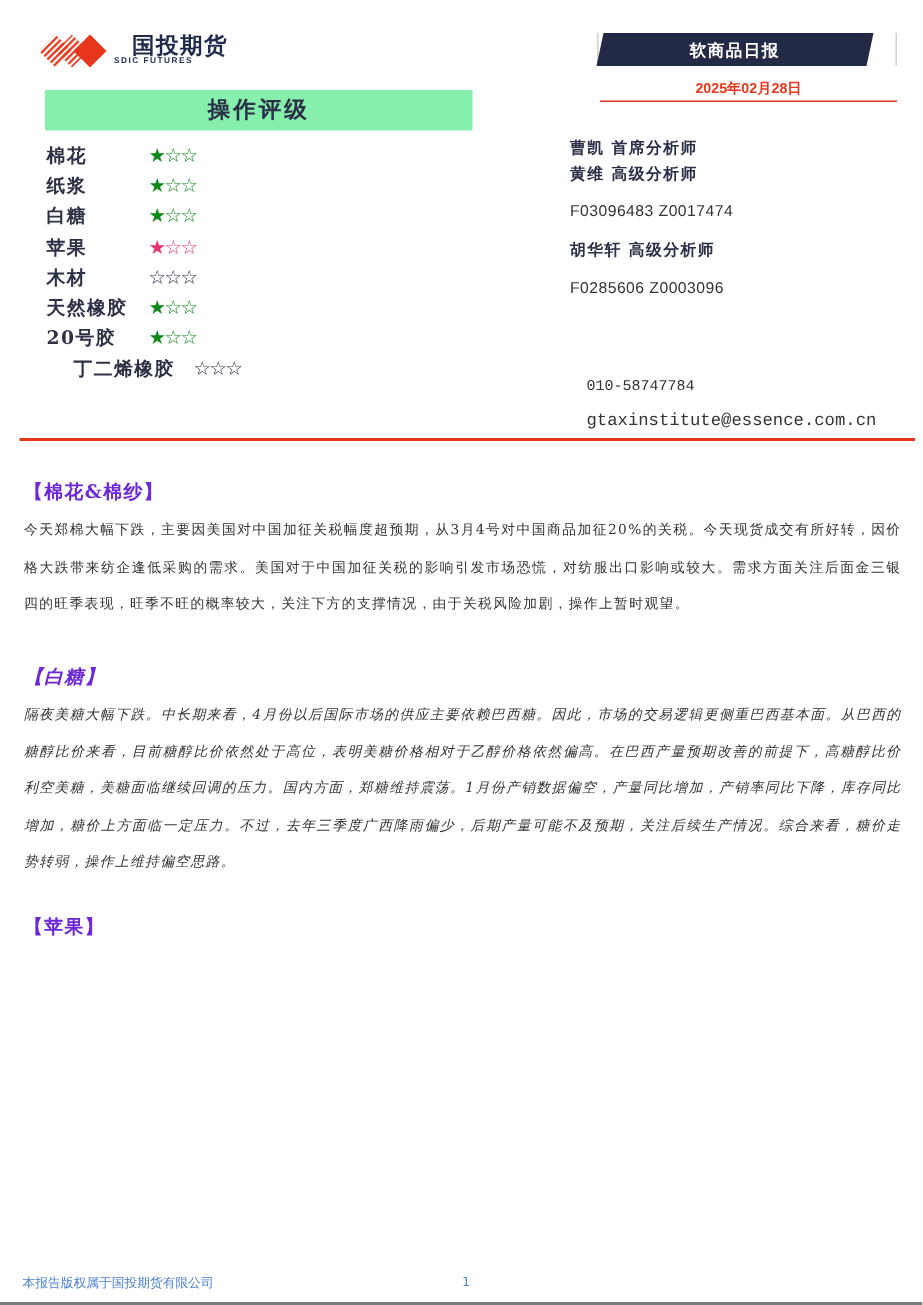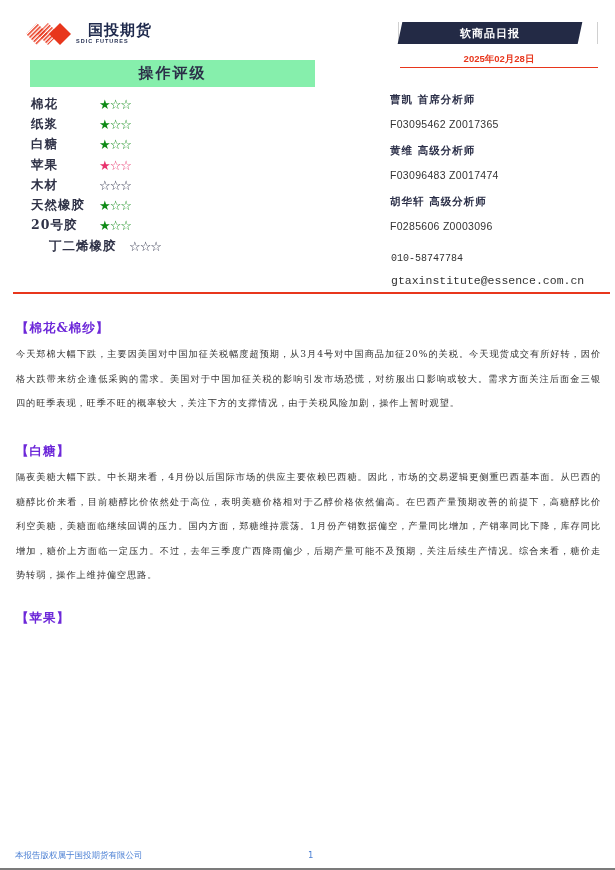--- a/index.html
+++ b/index.html
@@ -24,21 +24,21 @@
   .stars.pink { color: #e8336d; }
   .stars.dark { color: #2b2f48; }
 
   .report-banner { position: absolute; left: 400px; top: 22px; width: 180px; height: 22px; background: #232a45; transform: skewX(-12deg); display: flex; align-items: center; justify-content: center; }
   .report-banner span { transform: skewX(12deg); color: #ffffff; font-size: 11px; font-weight: bold; letter-spacing: 1px; }
   .banner-edge { position: absolute; left: 398px; top: 22px; width: 1px; height: 22px; background: #d0d0d0; }
   .banner-edge.r { left: 597px; }
   .report-date { position: absolute; left: 400px; top: 53px; width: 198px; text-align: center; font-family: "Liberation Sans", sans-serif; font-weight: bold; font-size: 9.5px; color: #e8361c; }
   .date-line { position: absolute; left: 400px; top: 67px; width: 198px; height: 1px; background: #e8361c; }
 
-  .analysts { position: absolute; left: 390px; top: 91px; }
+  .analysts { position: absolute; left: 380px; top: 91px; }
   .analyst-name { font-size: 10.5px; font-weight: bold; color: #2b2f48; height: 17px; line-height: 17px; letter-spacing: 1px; white-space: nowrap; }
   .analyst-id { font-family: "Liberation Sans", sans-serif; font-size: 10.5px; color: #333; height: 34px; line-height: 32px; letter-spacing: 0.3px; white-space: nowrap; }
 
   .contact-phone { position: absolute; left: 391px; top: 253px; font-family: "Liberation Mono", monospace; font-size: 10px; color: #333; }
   .contact-email { position: absolute; left: 391px; top: 274px; font-family: "Liberation Mono", monospace; font-size: 11.5px; color: #333; }
 
   .divider-main { position: absolute; left: 13px; top: 292px; width: 597px; height: 2px; background: #e8361c; }
 
   .section { position: absolute; left: 16px; width: 585px; }
   .section-title { font-size: 12.5px; font-weight: bold; color: #6d28d9; letter-spacing: 1px; height: 22px; }
@@ -114,38 +114,37 @@
 <div class="banner-edge"></div>
 <div class="banner-edge r"></div>
 <div class="report-banner">
   <span>软商品日报</span>
 </div>
 <div class="report-date">2025年02月28日</div>
 <div class="date-line"></div>
 
 <div class="analysts">
   <div class="analyst-name">曹凯  首席分析师</div>
-  <div class="analyst-id">F03095462  Z0017365</div>
   <div class="analyst-name">黄维  高级分析师</div>
   <div class="analyst-id">F03096483  Z0017474</div>
   <div class="analyst-name">胡华轩  高级分析师</div>
   <div class="analyst-id">F0285606  Z0003096</div>
 </div>
 
 <div class="contact-phone">010-58747784</div>
 <div class="contact-email">gtaxinstitute@essence.com.cn</div>
 
 <div class="divider-main"></div>
 
 <div class="section" style="top:320px;">
   <div class="section-title">【棉花&amp;棉纱】</div>
   <div class="section-body">今天郑棉大幅下跌，主要因美国对中国加征关税幅度超预期，从3月4号对中国商品加征20%的关税。今天现货成交有所好转，因价格大跌带来纺企逢低采购的需求。美国对于中国加征关税的影响引发市场恐慌，对纺服出口影响或较大。需求方面关注后面金三银四的旺季表现，旺季不旺的概率较大，关注下方的支撑情况，由于关税风险加剧，操作上暂时观望。</div>
 </div>
 
-<div class="section" style="top:443px;">
+<div class="section" style="top:443px;font-style:italic;">
   <div class="section-title">【白糖】</div>
   <div class="section-body">隔夜美糖大幅下跌。中长期来看，4月份以后国际市场的供应主要依赖巴西糖。因此，市场的交易逻辑更侧重巴西基本面。从巴西的糖醇比价来看，目前糖醇比价依然处于高位，表明美糖价格相对于乙醇价格依然偏高。在巴西产量预期改善的前提下，高糖醇比价利空美糖，美糖面临继续回调的压力。国内方面，郑糖维持震荡。1月份产销数据偏空，产量同比增加，产销率同比下降，库存同比增加，糖价上方面临一定压力。不过，去年三季度广西降雨偏少，后期产量可能不及预期，关注后续生产情况。综合来看，糖价走势转弱，操作上维持偏空思路。</div>
 </div>
 
 <div class="section" style="top:610px;">
   <div class="section-title">【苹果】</div>
 </div>
 
 <div class="footer left">本报告版权属于国投期货有限公司</div>
 <div class="footer mid">1</div>

